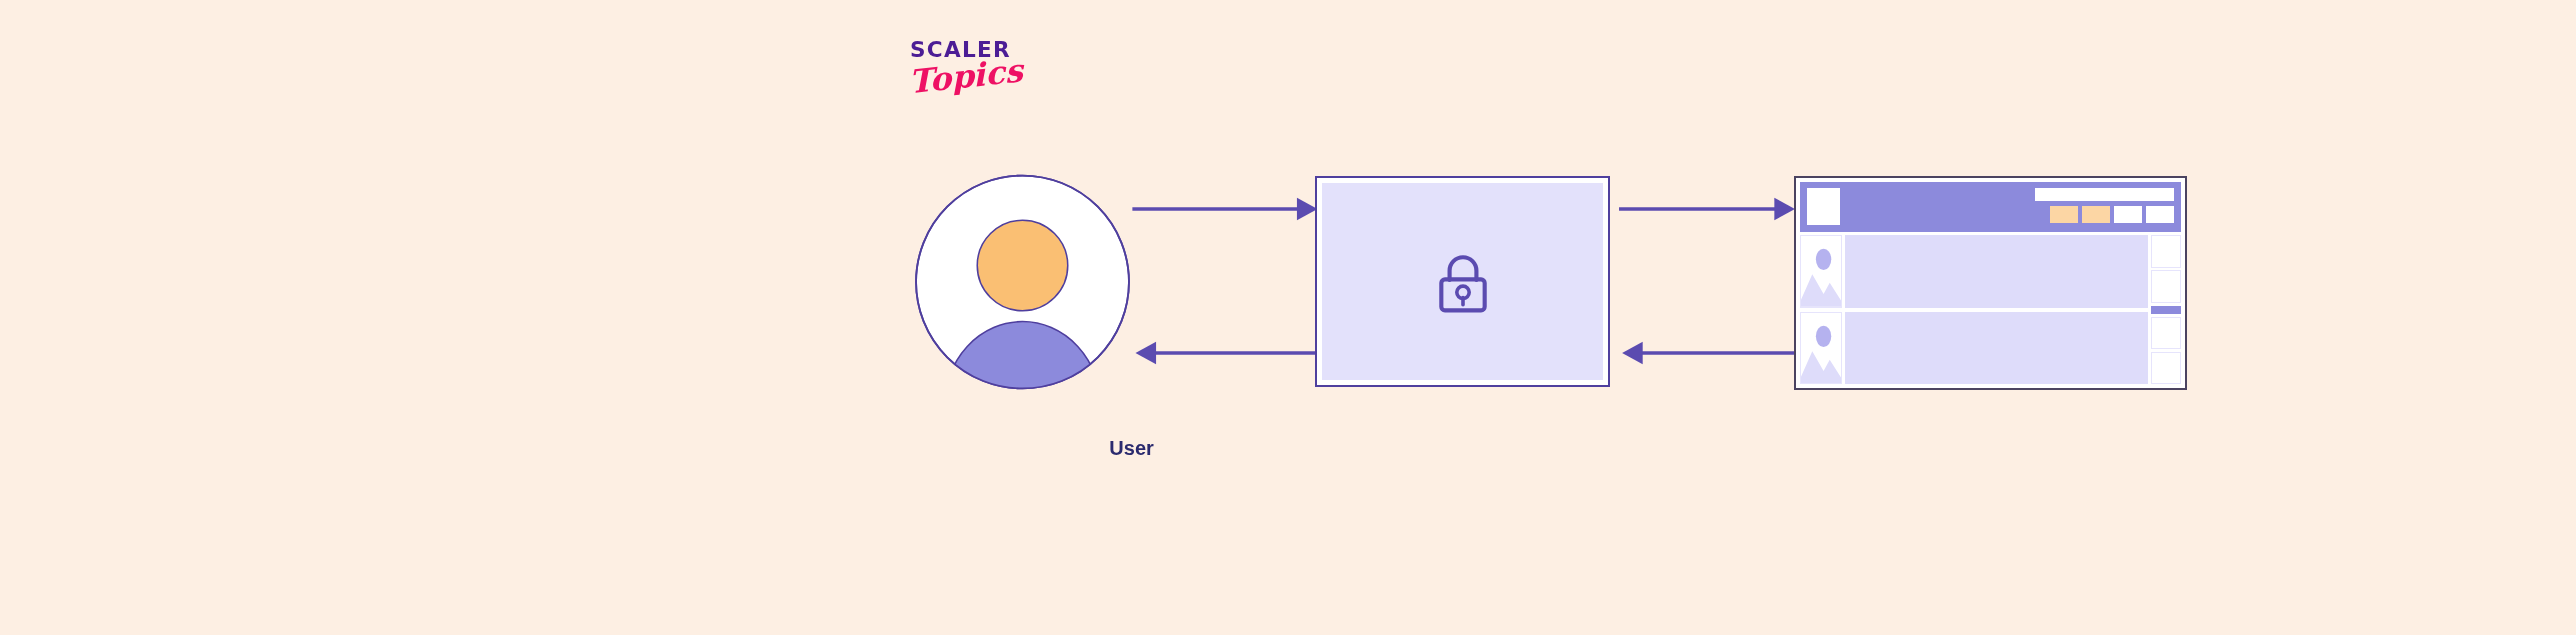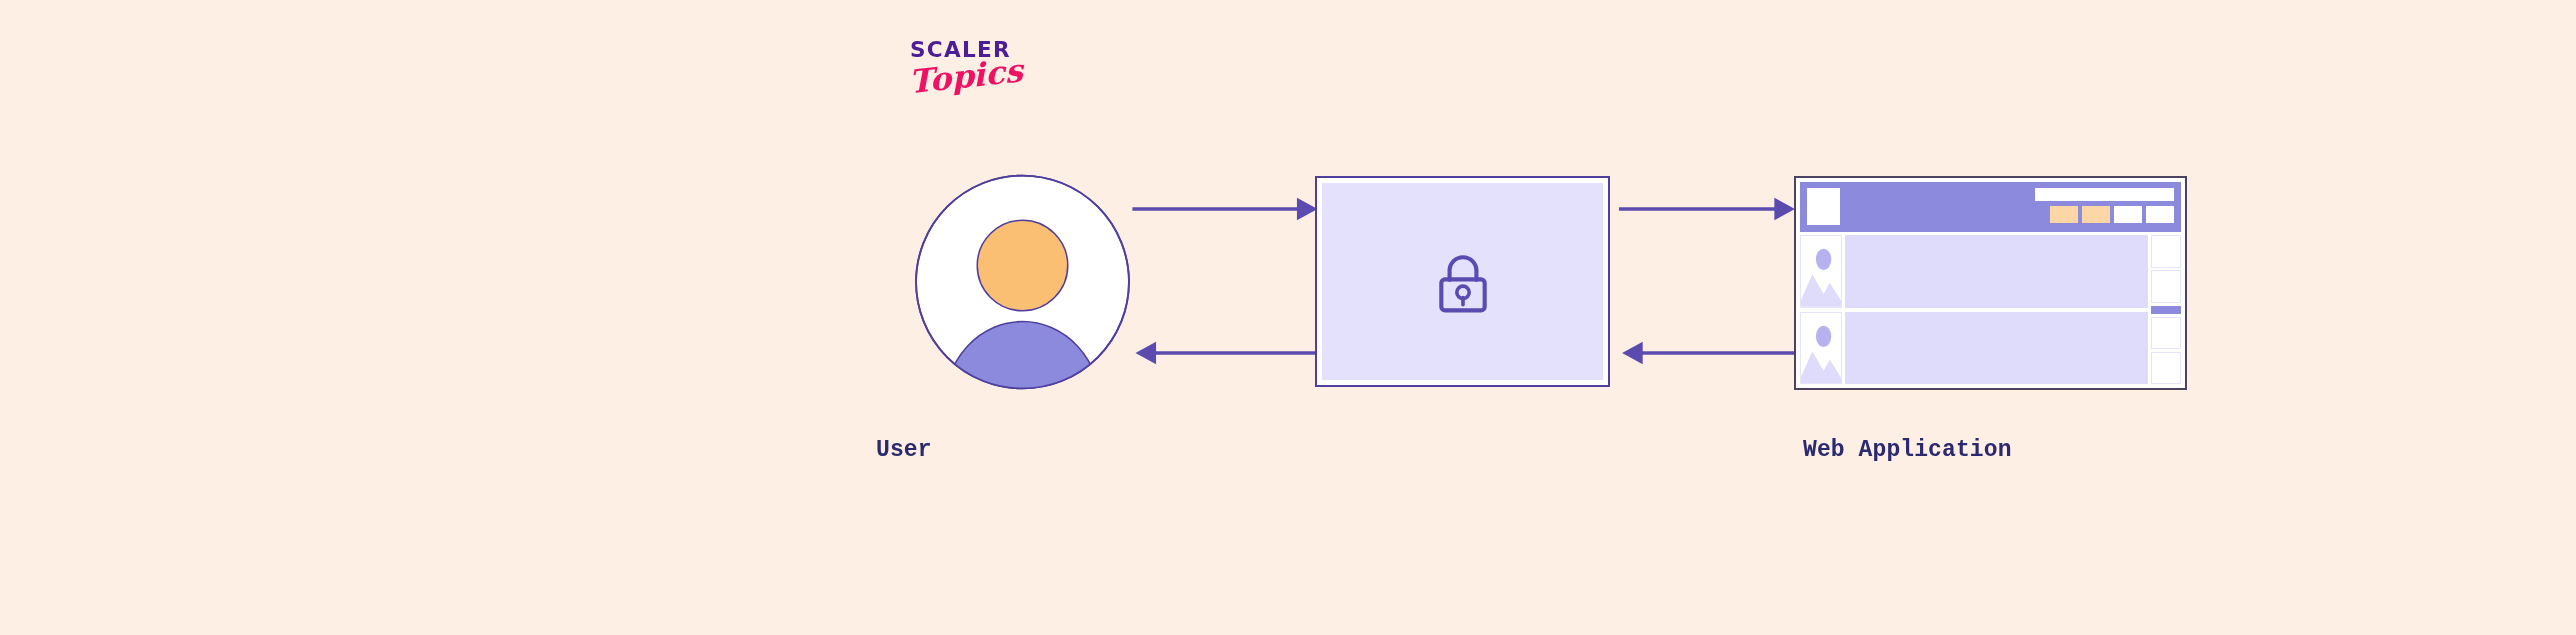--- a/index.html
+++ b/index.html
@@ -51,24 +51,24 @@
     margin-top: 5.2px;
     margin-left: 2.1px;
     transform: rotate(-6deg) skewX(-6deg);
     transform-origin: left center;
     white-space: nowrap;
   }
 
   
   .node-label {
     position: absolute;
-    text-align: left;
-    font-family: Liberation Mono, monospace;
+    text-align: right;
+    font-family: Liberation Sans, sans-serif;
     font-weight: 700;
-    font-size: 23px;
+    font-size: 20px;
     color: #2b2a6e;
     white-space: nowrap;
     letter-spacing: 0.1px;
   }
   #label-user        { left: 876px; top: 437px; width: 278px; }
   #label-security    { left: 1273px; top: 437px; width: 371px; }
   #label-webapp      { left: 1803px; top: 437px; width: 376px; }
 
   
   .avatar {
@@ -316,16 +316,15 @@
         <div class="wa-side-box"></div>
         <div class="wa-side-strip"></div>
         <div class="wa-side-box"></div>
         <div class="wa-side-box"></div>
       </div>
     </div>
 
   </div>
 
   <div class="node-label" id="label-user">User</div>
-  <div class="node-label" id="label-webapp">Web Application</div>
 
 </div>
 
 
 </body></html>

